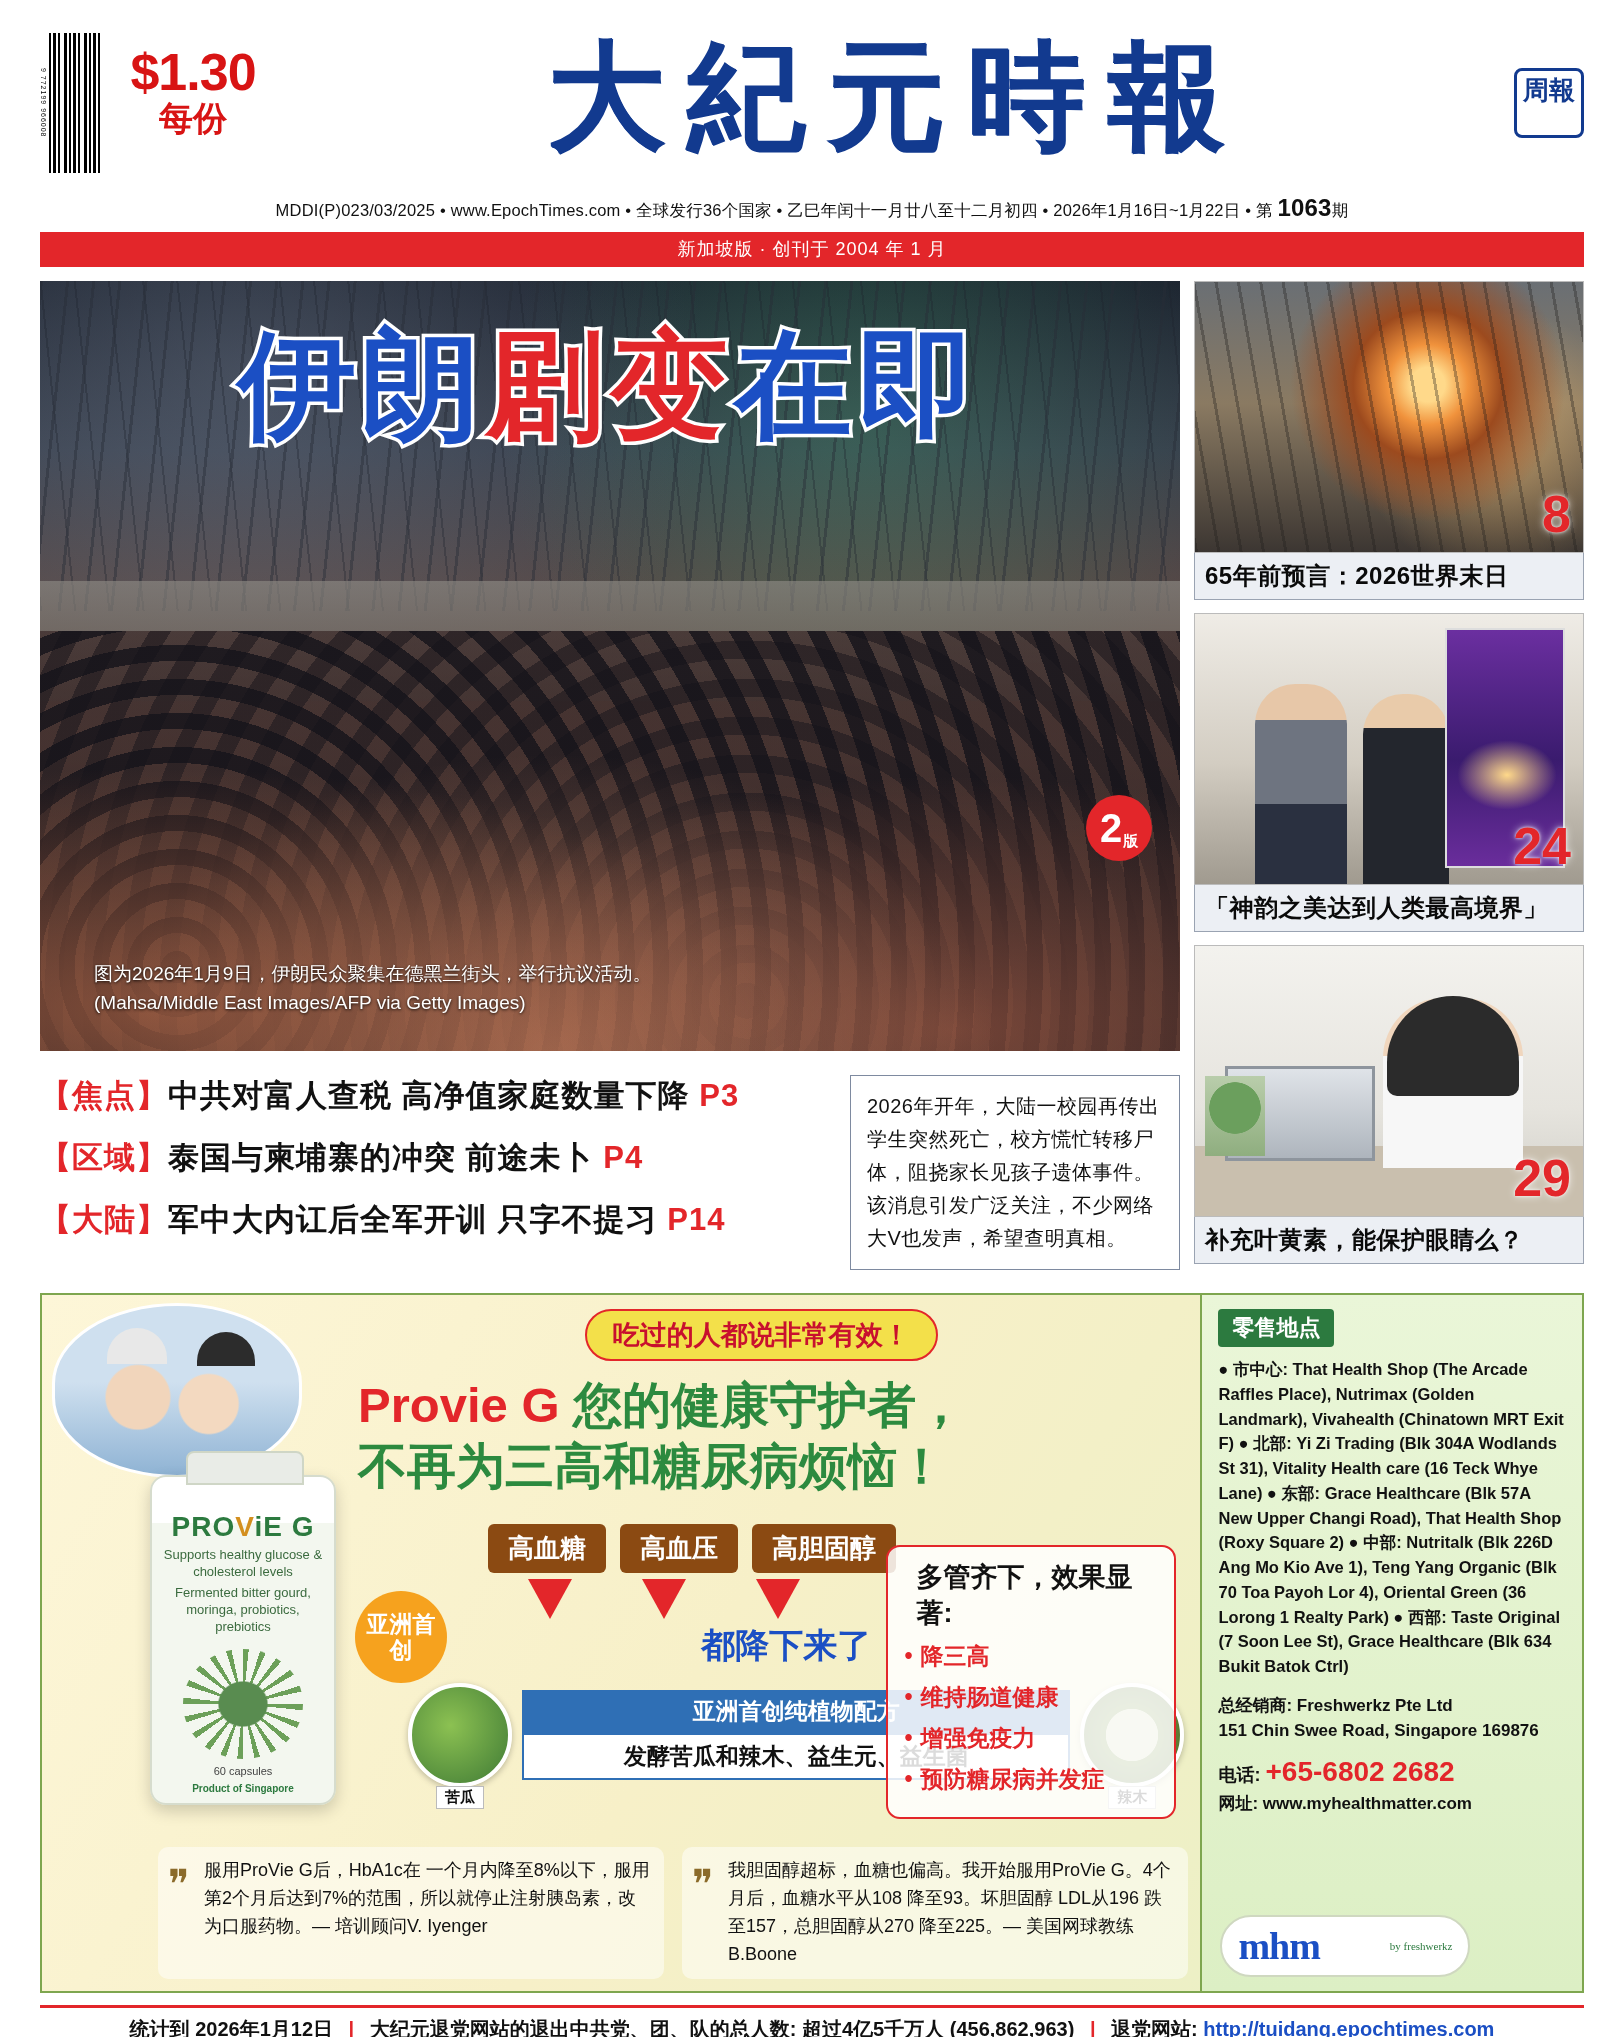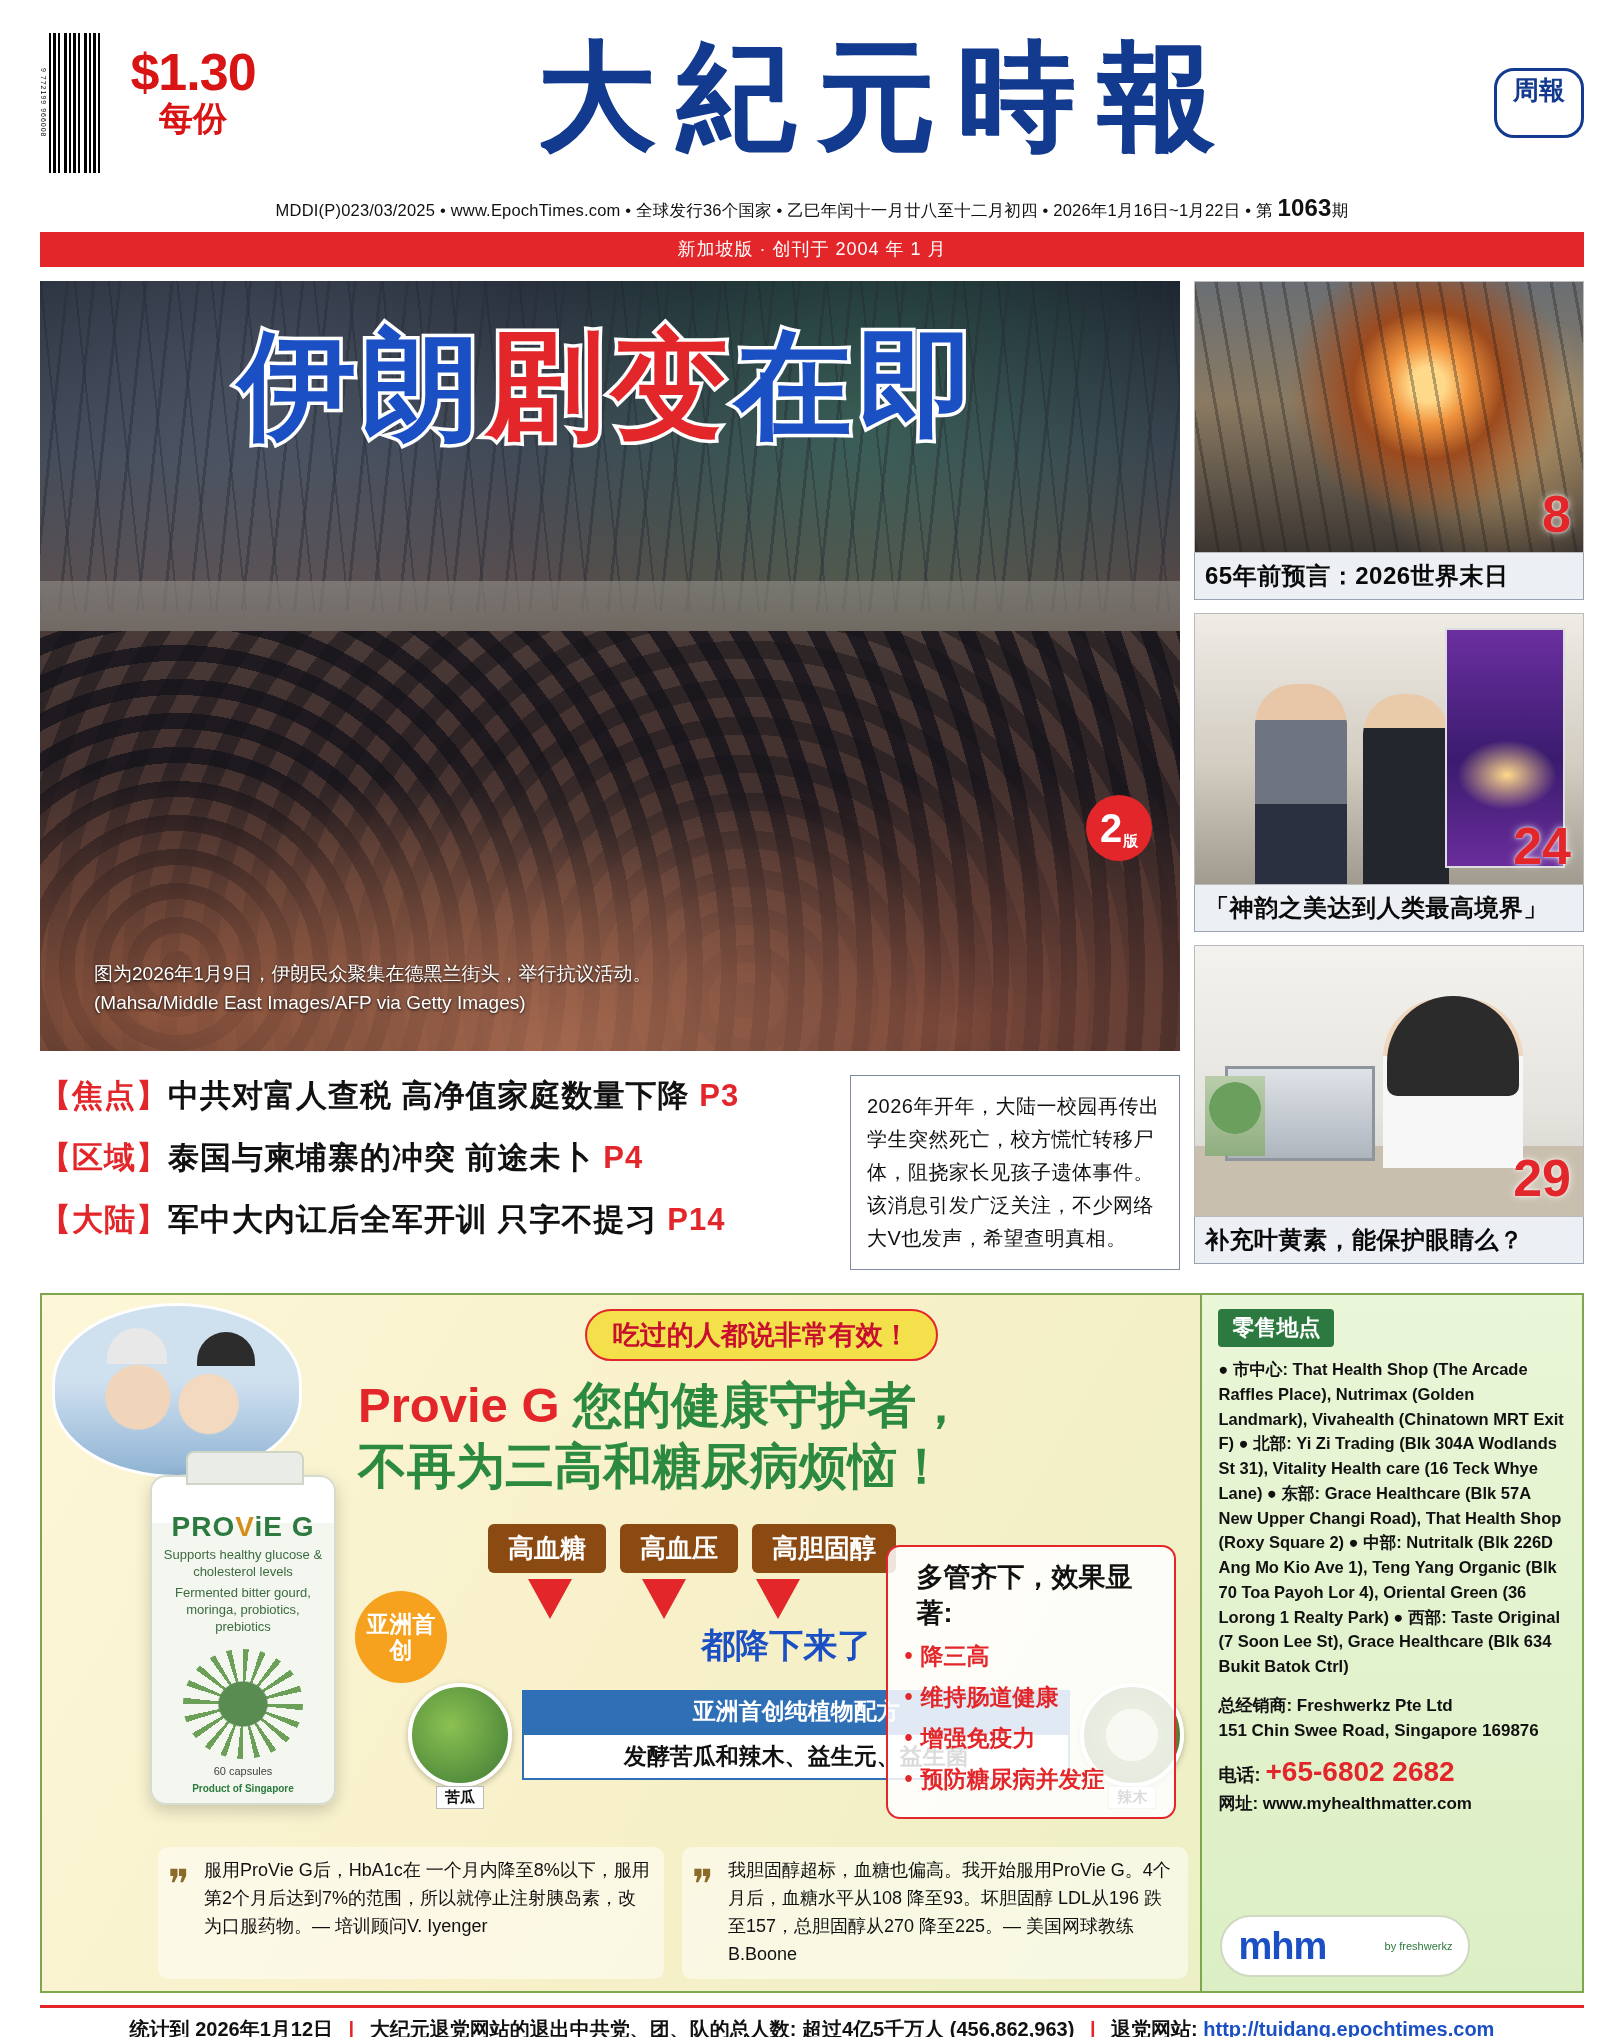--- a/index.html
+++ b/index.html
@@ -25,21 +25,21 @@
   .price .amount { color:#d81414; font-size:52px; font-weight:bold; line-height:1; letter-spacing:-1px;}
   .price .unit { color:#d81414; font-size:34px; font-weight:bold; line-height:1.2; }
   .title-wrap { flex:1; text-align:center; }
   .title-cn {
     font-family:"DejaVu Serif", serif;
     color:#123a8f; font-weight:bold; font-size:118px; letter-spacing:22px;
     line-height:1.15; margin-left:22px;
     text-shadow:1px 1px 0 #123a8f;
   }
   .weekly {
-    width:90px;height:70px;border:3px solid #123a8f;border-radius:20px;color:#123a8f;
+    width:70px;height:70px;border:3px solid #123a8f;border-radius:8px;color:#123a8f;
     font-size:26px;font-weight:bold;line-height:30px;text-align:center;padding-top:4px;
     margin-top:40px; margin-left:10px;
   }
   .masthead-meta {
     text-align:center; font-size:16.5px; color:#111; letter-spacing:0.2px;
     margin-top:-6px;
   }
   .masthead-meta .issue { font-size:24px; font-weight:bold; }
   .redbar {
     background:#e3262a; color:#fff; text-align:center; font-size:18px;
@@ -226,21 +226,21 @@
     width:382px; background:linear-gradient(180deg,#eaf6d8,#dcefc4); border-left:2px solid #7ea64f;
     padding:14px 16px; position:relative;
   }
   .retail-tag { display:inline-block; background:#2c7a3f; color:#fff; font-weight:bold; font-size:22px; padding:4px 14px; border-radius:4px; }
   .retail-body { font-size:16.5px; line-height:1.5; margin-top:10px; font-weight:bold; color:#111; }
   .dist { font-size:17px; line-height:1.5; margin-top:14px; font-weight:bold; }
   .tel { font-size:18px; margin-top:12px; font-weight:bold; }
   .tel .num { color:#e3262a; font-size:28px; }
   .web { font-size:17px; margin-top:4px; font-weight:bold;}
   .mhm { position:absolute; left:18px; bottom:14px; width:250px; height:62px; background:#fff;
-    border:2px solid #cfd8c0; border-radius:32px; display:flex; align-items:center; padding:0 16px; }
+    border:2px solid #cfd8c0; border-radius:32px; display:flex; align-items:center; padding:0 16px;font-family:Liberation Serif, serif; }
   .mhm .logo { color:#1b4fc4; font-weight:bold; font-size:38px; letter-spacing:-1px; }
   .mhm .by { margin-left:auto; font-size:11px; color:#2c7a3f; text-align:right; line-height:1.1;}
 
   
   .footer-rule { border-top:3px solid #e3262a; margin-top:12px; }
   .footer-line1 { text-align:center; font-size:20px; font-weight:bold; padding:8px 0 4px; }
   .footer-line1 .sep { color:#e3262a; margin:0 10px; }
   .footer-line1 .link { color:#1b4fc4; }
 </style>
 </head>

